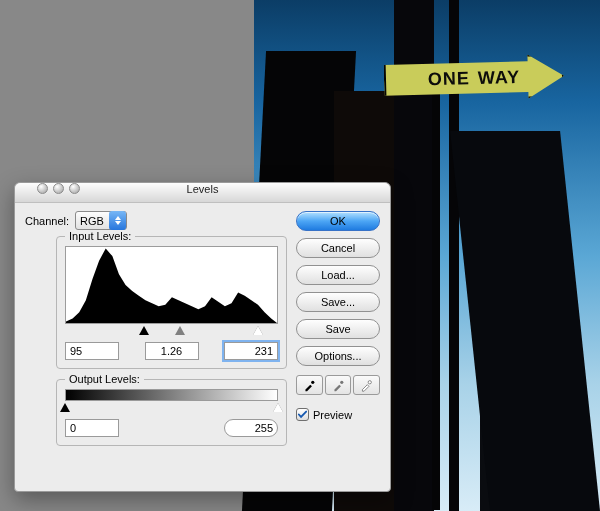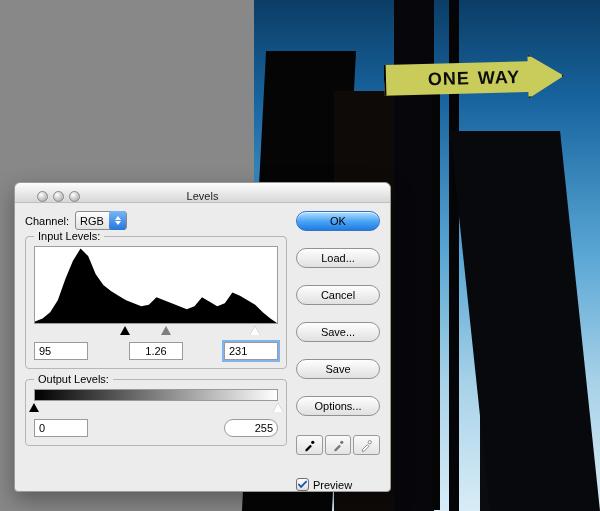--- a/index.html
+++ b/index.html
@@ -9,49 +9,49 @@
   .bldg2 { position:absolute; left:80px; bottom:0; width:60px; height:420px; background:#0e0a08; }
   .bldg3 { position:absolute; left:140px; bottom:0; width:40px; height:511px; background:#07070b; }
   .bldg4 { position:absolute; left:195px; bottom:0; width:10px; height:511px; background:#050507; }
   .bldg5 { position:absolute; right:0; bottom:0; width:110px; height:380px; background:#07090d; transform:skewX(6deg); transform-origin:bottom left; }
   .bldg6 { position:absolute; right:80px; bottom:0; width:40px; height:260px; background:#0a0c10; }
   .sign { position:absolute; top:56px; left:130px; width:180px; height:44px; background:#c9cc5a; border:2px solid #060604; display:flex; align-items:center; justify-content:center; gap:8px; clip-path:polygon(0 15%,80% 15%,80% 0,100% 50%,80% 100%,80% 85%,0 85%); transform:rotate(-1.5deg); }
   .sign span { color:#0d0d0b; font-weight:bold; font-size:18px; letter-spacing:1px; }
   .pole { position:absolute; left:178px; top:90px; width:8px; height:420px; background:#050506; }
 
   .dialog { position:absolute; left:14px; top:182px; width:377px; height:310px; background:#ececec; border:1px solid #9a9a9a; border-radius:6px 6px 4px 4px; box-shadow:0 8px 22px rgba(0,0,0,0.35); }
-  .titlebar { height:20px; border-bottom:1px solid #bfbfbf; background:linear-gradient(#fdfdfd,#d7d7d7); border-radius:6px 6px 0 0; display:flex; align-items:flex-end; padding-left:22px; gap:5px; }
+  .titlebar { height:20px; border-bottom:1px solid #bfbfbf; background:linear-gradient(#fdfdfd,#d7d7d7); border-radius:6px 6px 0 0; display:flex; align-items:flex-start; padding-left:22px; gap:5px; }
   .tl-dot { width:11px; height:11px; border-radius:50%; background:radial-gradient(circle at 35% 30%,#fff,#c9c9c9 55%,#9e9e9e); border:1px solid #8b8b8b; }
   .tl-title { position:absolute; left:0; right:0; text-align:center; color:#222; pointer-events:none; }
 
   .body { position:absolute; top:20px; left:0; right:0; bottom:0; }
   .left { position:absolute; left:10px; top:8px; width:262px; }
   .row-channel { display:flex; align-items:center; gap:6px; margin-bottom:6px; }
   .label { color:#000; }
   .select { width:52px; height:19px; background:linear-gradient(#fdfdfd,#e2e2e2); border:1px solid #8a8a8a; border-radius:3px; display:flex; align-items:center; padding:0 4px; position:relative; }
   .select .arrow-btn { position:absolute; right:0; top:-1px; bottom:-1px; width:17px; border-radius:3px; background:linear-gradient(#77b7f6,#2776dd); display:flex; flex-direction:column; align-items:center; justify-content:center; gap:1px; }
   .arrow-btn::before, .arrow-btn::after { content:""; width:0; height:0; border-left:3px solid transparent; border-right:3px solid transparent; }
   .arrow-btn::before { border-bottom:4px solid #fff; }
   .arrow-btn::after { border-top:4px solid #fff; }
 
-  .group { border:1px solid #b6b6b6; border-radius:4px; padding:6px 8px 8px; margin-bottom:10px; position:relative; }
+  .group { border:1px solid #b6b6b6; border-radius:4px; padding:6px 8px 8px; margin-bottom:10px; position:relative;margin-left:31px; }
   .group-title { position:absolute; top:-7px; left:8px; background:#ececec; padding:0 4px; }
   .histogram { width:100%; height:78px; background:#fff; border:1px solid #9c9c9c; position:relative; overflow:hidden; margin-top:3px; }
   .histogram svg { position:absolute; left:0; right:0; bottom:0; width:100%; height:100%; }
   .slider-track { position:relative; height:12px; margin-top:2px; width:100%; }
   .tri { position:absolute; top:0; width:0; height:0; border-left:5px solid transparent; border-right:5px solid transparent; border-bottom:9px solid #000; cursor:pointer; }
   .tri.gray { border-bottom-color:#808080; }
   .tri.white { border-bottom-color:#fff; filter:drop-shadow(0 0 0.5px #666); }
   .inputs-row { display:flex; justify-content:space-between; margin-top:4px; }
   .num { width:54px; height:18px; background:#fff; border:1px solid #9a9a9a; padding:1px 4px; }
   .num.highlight { box-shadow:0 0 0 2px #7fb3ef; }
 
   .gradient-bar { width:100%; height:12px; border:1px solid #9a9a9a; background:linear-gradient(90deg,#000,#fff); margin-top:3px; position:relative; }
 
-  .right { position:absolute; right:10px; top:8px; width:84px; display:flex; flex-direction:column; gap:17px; }
+  .right { position:absolute; right:10px; top:8px; width:84px; display:flex; flex-direction:column; gap:7px; }
   .btn { height:20px; background:linear-gradient(#fefefe,#e0e0e0); border:1px solid #919191; border-radius:10px; display:flex; align-items:center; justify-content:center; cursor:pointer; }
   .btn.default { background:linear-gradient(#b3e1ff,#4da6f5 50%,#1f7be0); border-color:#3772c7; color:#000; font-weight:500; box-shadow:inset 0 1px 0 rgba(255,255,255,0.6); }
   .eyedrops { display:flex; gap:2px; margin-top:2px; }
   .eye { flex:1; height:20px; border:1px solid #9a9a9a; background:linear-gradient(#fafafa,#e4e4e4); border-radius:3px; display:flex; align-items:center; justify-content:center; cursor:pointer; }
   .eye svg { width:13px; height:13px; }
   .preview { display:flex; align-items:center; gap:4px; margin-top:6px; }
   .chk { width:13px; height:13px; border:1px solid #6f6f6f; border-radius:3px; background:linear-gradient(#fff,#dcdcdc); display:flex; align-items:center; justify-content:center; }
   .chk svg { width:11px; height:11px; }
 </style>
 </head>
@@ -97,21 +97,21 @@
           </svg>
         </div>
         <div class="slider-track">
           <div class="tri" style="left:calc(37.3% - 5px)"></div>
           <div class="tri gray" style="left:calc(54% - 5px)"></div>
           <div class="tri white" style="left:calc(90.6% - 5px)"></div>
         </div>
         <div class="inputs-row">
           <input class="num" value="95" style="">
           <input class="num" style="text-align: center;" value="1.26">
-          <input class="num highlight" style="" value="231">
+          <input class="num highlight" style="text-align: right;" value="231">
         </div>
       </div>
 
       <div class="group">
         <span class="group-title">Output Levels:</span>
         <div class="gradient-bar"></div>
         <div class="slider-track">
           <div class="tri" style="left:-5px"></div>
           <div class="tri white" style="left:calc(100% - 5px)"></div>
         </div>
@@ -120,24 +120,24 @@
           <input class="num" style="text-align: right; border-radius: 9px;" value="255">
         </div>
       </div>
     </div>
 
     <div class="right">
       <div class="btn default">
           <span>OK</span>
         </div>
       <div class="btn">
-          <span>Load...</span>
+          <span>Cancel</span>
         </div>
       <div class="btn">
-          <span>Cancel</span>
+          <span>Load...</span>
         </div>
       <div class="btn">
           <span>Save...</span>
         </div>
       <div class="btn">
           <span>Save</span>
         </div>
       <div class="btn">
           <span>Options...</span>
         </div>

